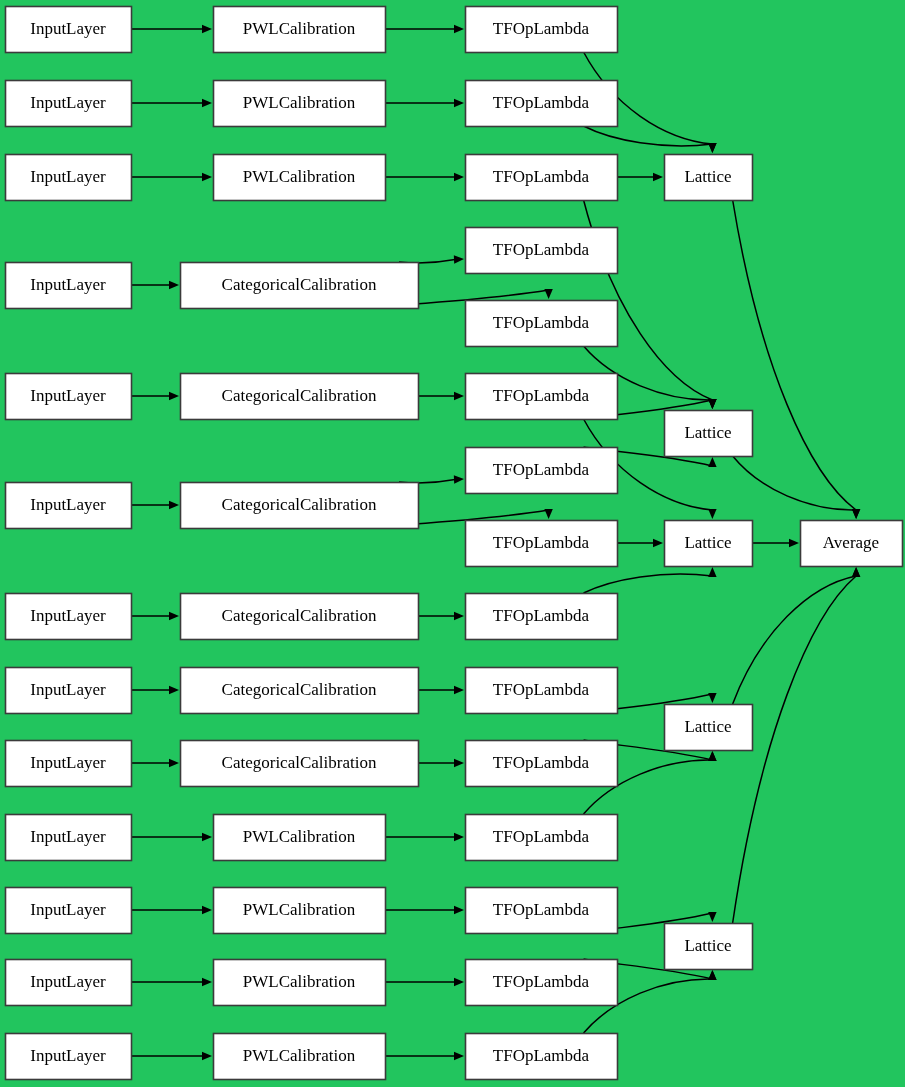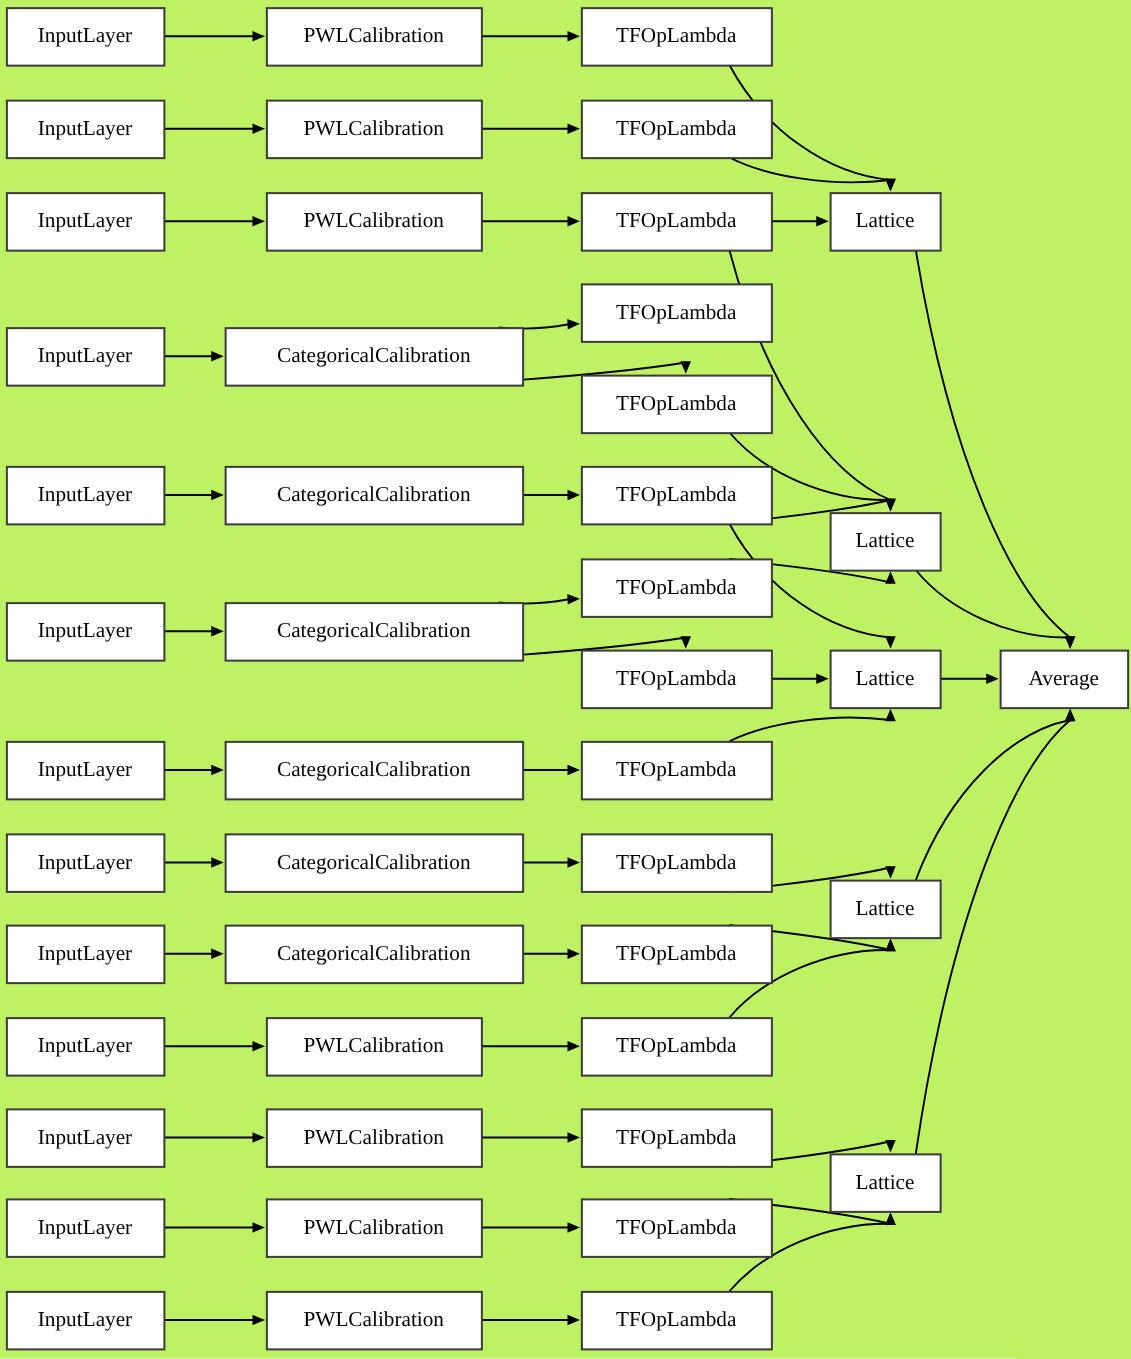--- a/index.html
+++ b/index.html
@@ -7,21 +7,21 @@
     padding: 0;
     background: #ffffff;
   }
   body {
     font-family: "Liberation Serif", "DejaVu Serif", serif;
   }
   #graph-root {
     position: relative;
     width: 905px;
     height: 1087px;
-    background: #bef264;
+    background: #22c55e;
     overflow: hidden;
   }
   #graph-svg {
     position: absolute;
     top: 0; left: 0;
     width: 905px;
     height: 1087px;
     display: block;
   }
   .node-rect {

